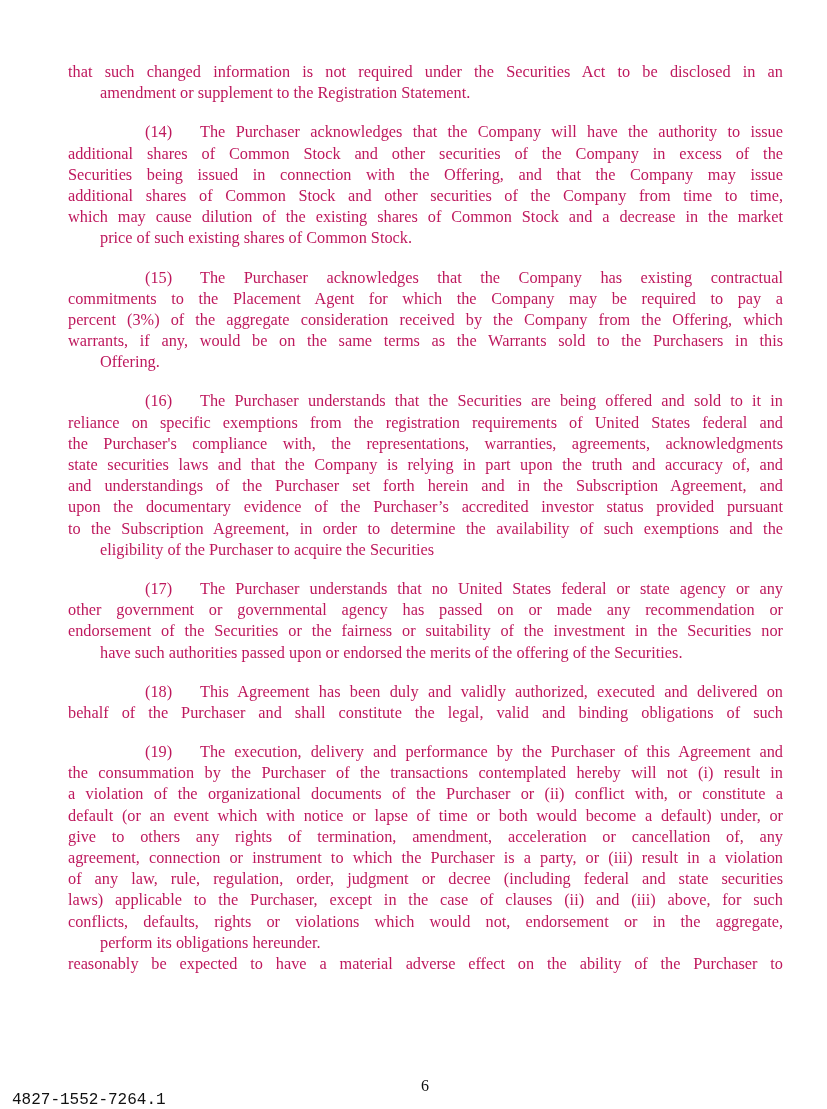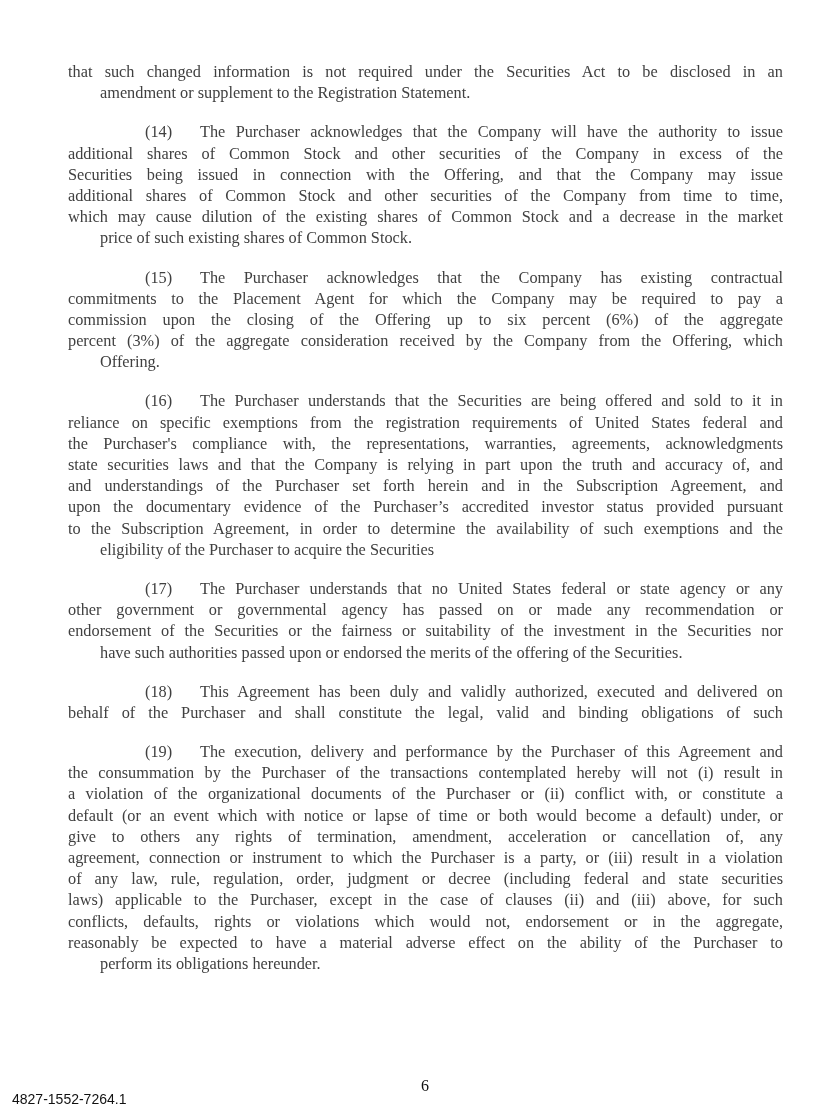--- a/index.html
+++ b/index.html
@@ -1,30 +1,30 @@
 <!DOCTYPE html>
 <html><head>
 <meta charset="utf-8">
 <style>
   html, body { margin: 0; padding: 0; background: #ffffff; }
   body { width: 827px; height: 1109px; position: relative; overflow: hidden; }
   .page {
     position: absolute; left: 68px; top: 61px; width: 715px;
-    font-family: "Liberation Serif", serif; font-size: 16.3px; color: #404040;
+    font-family: "Liberation Serif", serif; font-size: 16.3px; color: #be185d;
   }
   .para { margin: 0 0 18px 0; }
   .line {
     display: block; height: 21.2px; line-height: 21.2px;
     text-align: justify; text-align-last: justify; white-space: nowrap;
   }
   .line.last { text-align-last: left; margin-left: 32px; }
   .line .num { display: inline-block; width: 55px; margin-left: 77px; }
   .footer-id {
     position: absolute; left: 12px; top: 1091px;
-    font-family: Liberation Sans, sans-serif; font-size: 14px; color: #111;
+    font-family: Liberation Mono, monospace; font-size: 16px; color: #111;
   }
   .page-num {
     position: absolute; left: 421px; top: 1077px;
     font-family: "Liberation Serif", serif; font-size: 16px; color: #111;
   }
 </style>
 </head>
 <body>
 
 <div class="page">
@@ -39,22 +39,22 @@
     <span class="line">additional shares of Common Stock and other securities of the Company in excess of the</span>
     <span class="line">Securities being issued in connection with the Offering, and that the Company may issue</span>
     <span class="line">additional shares of Common Stock and other securities of the Company from time to time,</span>
     <span class="line">which may cause dilution of the existing shares of Common Stock and a decrease in the market</span>
     <span class="line last">price of such existing shares of Common Stock.</span>
   </div>
 
   <div class="para">
     <span class="line"><span class="num">(15)</span><span>The Purchaser acknowledges that the Company has existing contractual</span></span>
     <span class="line">commitments to the Placement Agent for which the Company may be required to pay a</span>
-    <span class="line">commission upon the closing of the Offering up to six percent (6%) of the aggregate</span>
     <span class="line">percent (3%) of the aggregate consideration received by the Company from the Offering, which</span>
+    <span class="line">warrants, if any, would be on the same terms as the Warrants sold to the Purchasers in this</span>
     <span class="line last">Offering.</span>
   </div>
 
   <div class="para">
     <span class="line"><span class="num">(16)</span><span>The Purchaser understands that the Securities are being offered and sold to it in</span></span>
     <span class="line">reliance on specific exemptions from the registration requirements of United States federal and</span>
     <span class="line">the Purchaser's compliance with, the representations, warranties, agreements, acknowledgments</span>
     <span class="line">state securities laws and that the Company is relying in part upon the truth and accuracy of, and</span>
     <span class="line">and understandings of the Purchaser set forth herein and in the Subscription Agreement, and</span>
     <span class="line">upon the documentary evidence of the Purchaser’s accredited investor status provided pursuant</span>
@@ -77,20 +77,20 @@
   <div class="para">
     <span class="line"><span class="num">(19)</span><span>The execution, delivery and performance by the Purchaser of this Agreement and</span></span>
     <span class="line">the consummation by the Purchaser of the transactions contemplated hereby will not (i) result in</span>
     <span class="line">a violation of the organizational documents of the Purchaser or (ii) conflict with, or constitute a</span>
     <span class="line">default (or an event which with notice or lapse of time or both would become a default) under, or</span>
     <span class="line">give to others any rights of termination, amendment, acceleration or cancellation of, any</span>
     <span class="line">agreement, connection or instrument to which the Purchaser is a party, or (iii) result in a violation</span>
     <span class="line">of any law, rule, regulation, order, judgment or decree (including federal and state securities</span>
     <span class="line">laws) applicable to the Purchaser, except in the case of clauses (ii) and (iii) above, for such</span>
     <span class="line">conflicts, defaults, rights or violations which would not, endorsement or in the aggregate,</span>
+    <span class="line last">perform its obligations hereunder.</span>
     <span class="line">reasonably be expected to have a material adverse effect on the ability of the Purchaser to</span>
-    <span class="line last">perform its obligations hereunder.</span>
   </div>
 
 </div>
 
 <div class="page-num">6</div>
 <div class="footer-id">4827-1552-7264.1</div>
 
 </body></html>

